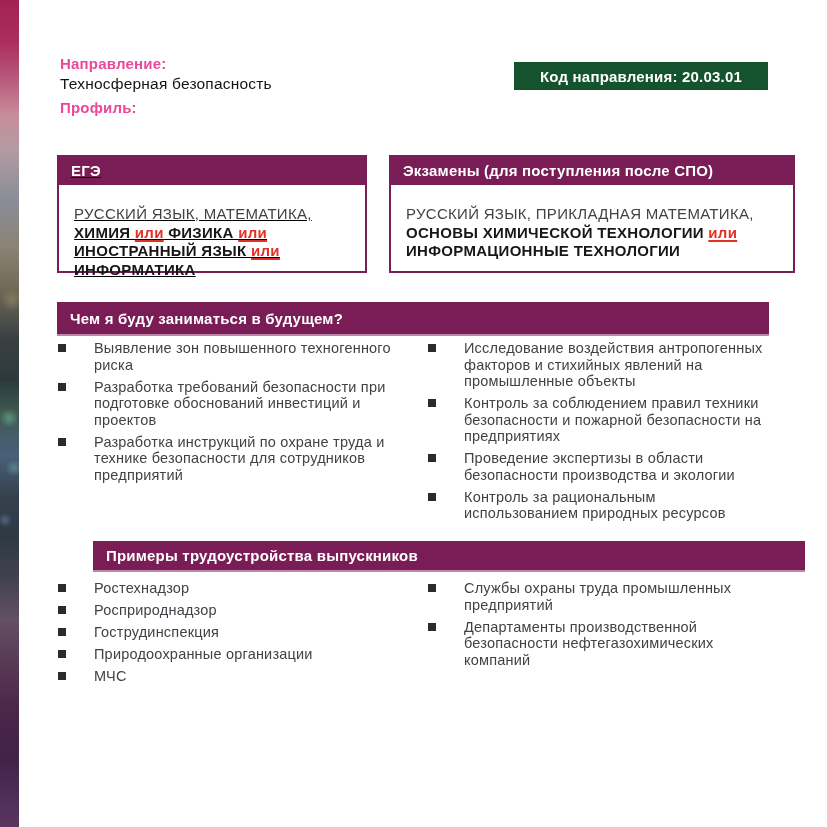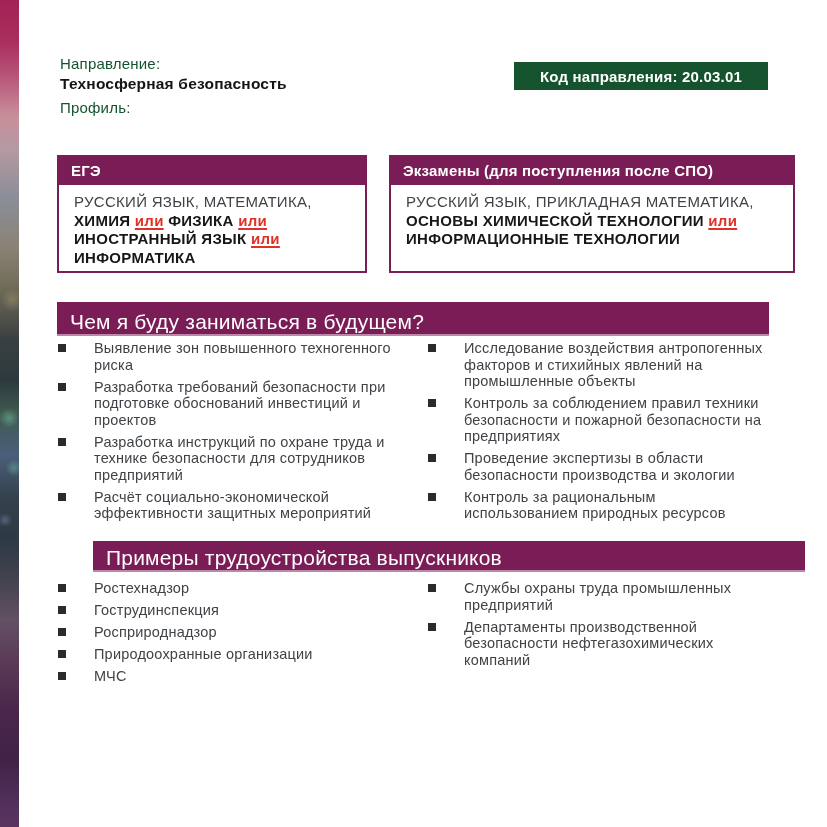--- a/index.html
+++ b/index.html
@@ -25,56 +25,56 @@
         #a22254 0%, #aa2e5e 5%, #b75377 9%, #c78e9a 14%, #b59aa2 18%,
         #8a8e98 24%, #8a8274 30%, #6f6a58 35%, #3a3f41 41%, #2c3a3d 46%,
         #3f5a50 50%, #4a5f7a 55%, #35424e 60%, #2d3a44 65%, #43424e 70%,
         #635064 75%, #5a3a56 80%, #49264a 86%, #422348 92%, #50305a 97%, #5a3560 100%);
   }
 
   .content { position: absolute; left: 57px; top: 0; width: 712px; height: 827px; }
 
   
   .head-block { position: absolute; left: 3px; top: 54px; }
-  .plain-label { font-size: 15px; line-height: 19.5px; color: #14532d; letter-spacing: .2px; }
-  .bold-value  { font-size: 15.5px; line-height: 19.5px; color: #141414; font-weight: bold; letter-spacing: .2px; }
+  .plain-label { font-size: 15px; line-height: 19.5px; color: #ec4899; letter-spacing: .2px; font-weight: bold; }
+  .bold-value  { font-size: 15.5px; line-height: 19.5px; color: #141414; font-weight: normal; letter-spacing: .2px; }
   .head-gap { height: 5px; }
 
   .code-badge {
     position: absolute; left: 457px; top: 62px; width: 254px; height: 28px;
     background: #14532d; color: #ffffff; font-weight: bold; font-size: 15px;
     display: flex; align-items: center; justify-content: center; letter-spacing: .2px;
   }
 
   
   .exam-row { position: absolute; left: 0; top: 155px; width: 712px; }
   .exam-box { position: absolute; top: 0; }
-  .exam-box.ege { left: 0; width: 310px; }
+  .exam-box.ege { left: 0; width: 310px; text-decoration: underline; }
   .exam-box.spo { left: 332px; width: 406px; border-radius: 31px; }
   .exam-head {
     height: 30px; background: #7a1c56; color: #fff; font-weight: bold; font-size: 15px;
     display: flex; align-items: center; padding: 0 14px; letter-spacing: .2px;
   }
   .exam-body {
     height: 88px; background: #fff; border: 2px solid #7a1c56; border-top: none;
-    padding: 8px 15px 0 15px; font-size: 15px; line-height: 18.6px;
+    padding: 20px 15px 0 15px; font-size: 15px; line-height: 18.6px;
     color: #3f4347; letter-spacing: .3px;
   }
   .t-normal { color: #3f4347; }
   .t-bold { color: #171717; font-weight: bold; }
   .t-or {
     color: #e03127; font-weight: bold; text-decoration: underline;
     text-decoration-color: #e03127; text-decoration-thickness: 2px; text-underline-offset: 2px;
   }
 
   
   .band {
     position: absolute; left: 0; width: 712px; background: #7a1c56;
-    color: #fff; font-weight: normal; font-size: 21px; letter-spacing: .2px;
-    display: flex; align-items: flex-end; padding: 0 13px;
+    color: #fff; font-weight: bold; font-size: 15px; letter-spacing: .2px;
+    display: flex; align-items: center; padding: 0 13px;
     border-bottom: 2px solid #bd87a8;
   }
   .band.future { top: 302px; height: 34px; }
   .band.employment { top: 541px; height: 31px; margin-left: 36px; }
 
   
   .cols { position: absolute; left: 0; width: 712px; }
   .cols.future { top: 340px; }
   .cols.employment { top: 580px; }
   .col { position: absolute; top: 0; }
@@ -139,24 +139,20 @@
             <li>
               <span class="sq"></span>
               <span>Разработка требований безопасности при подготовке обоснований инвестиций и проектов</span>
             </li>
 
             <li>
               <span class="sq"></span>
               <span>Разработка инструкций по охране труда и технике безопасности для сотрудников предприятий</span>
             </li>
 
-            <li>
-              <span class="sq"></span>
-              <span>Расчёт социально-экономической эффективности защитных мероприятий</span>
-            </li>
           </ul>
       </div>
       <div class="col right">
         <ul class="bullets">
 
             <li>
               <span class="sq"></span>
               <span>Исследование воздействия антропогенных факторов и стихийных явлений на промышленные объекты</span>
             </li>
 
@@ -186,26 +182,26 @@
       <div class="col left">
         <ul class="bullets">
 
             <li>
               <span class="sq"></span>
               <span>Ростехнадзор</span>
             </li>
 
             <li>
               <span class="sq"></span>
+              <span>Росприроднадзор</span>
+            </li>
+
+            <li>
+              <span class="sq"></span>
               <span>Гострудинспекция</span>
-            </li>
-
-            <li>
-              <span class="sq"></span>
-              <span>Росприроднадзор</span>
             </li>
 
             <li>
               <span class="sq"></span>
               <span>Природоохранные организации</span>
             </li>
 
             <li>
               <span class="sq"></span>
               <span>МЧС</span>

